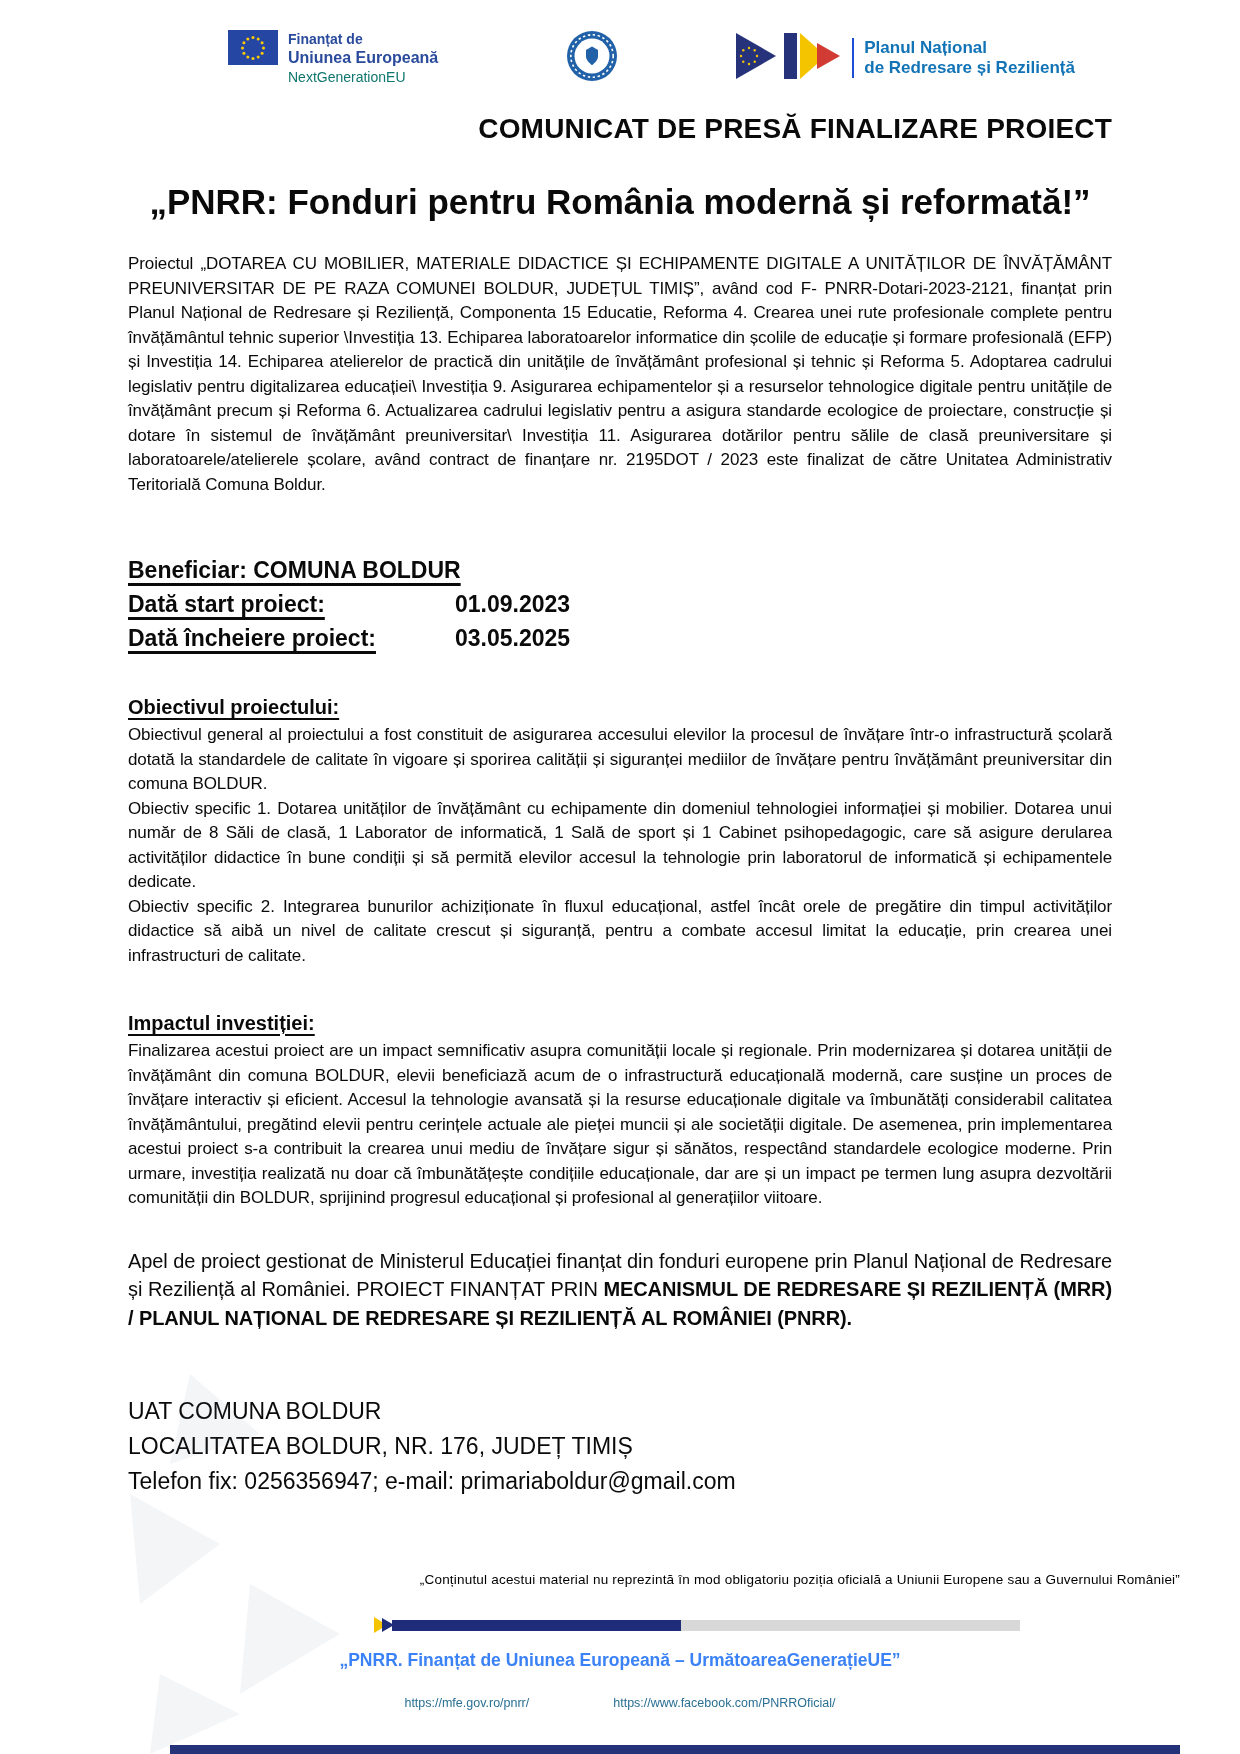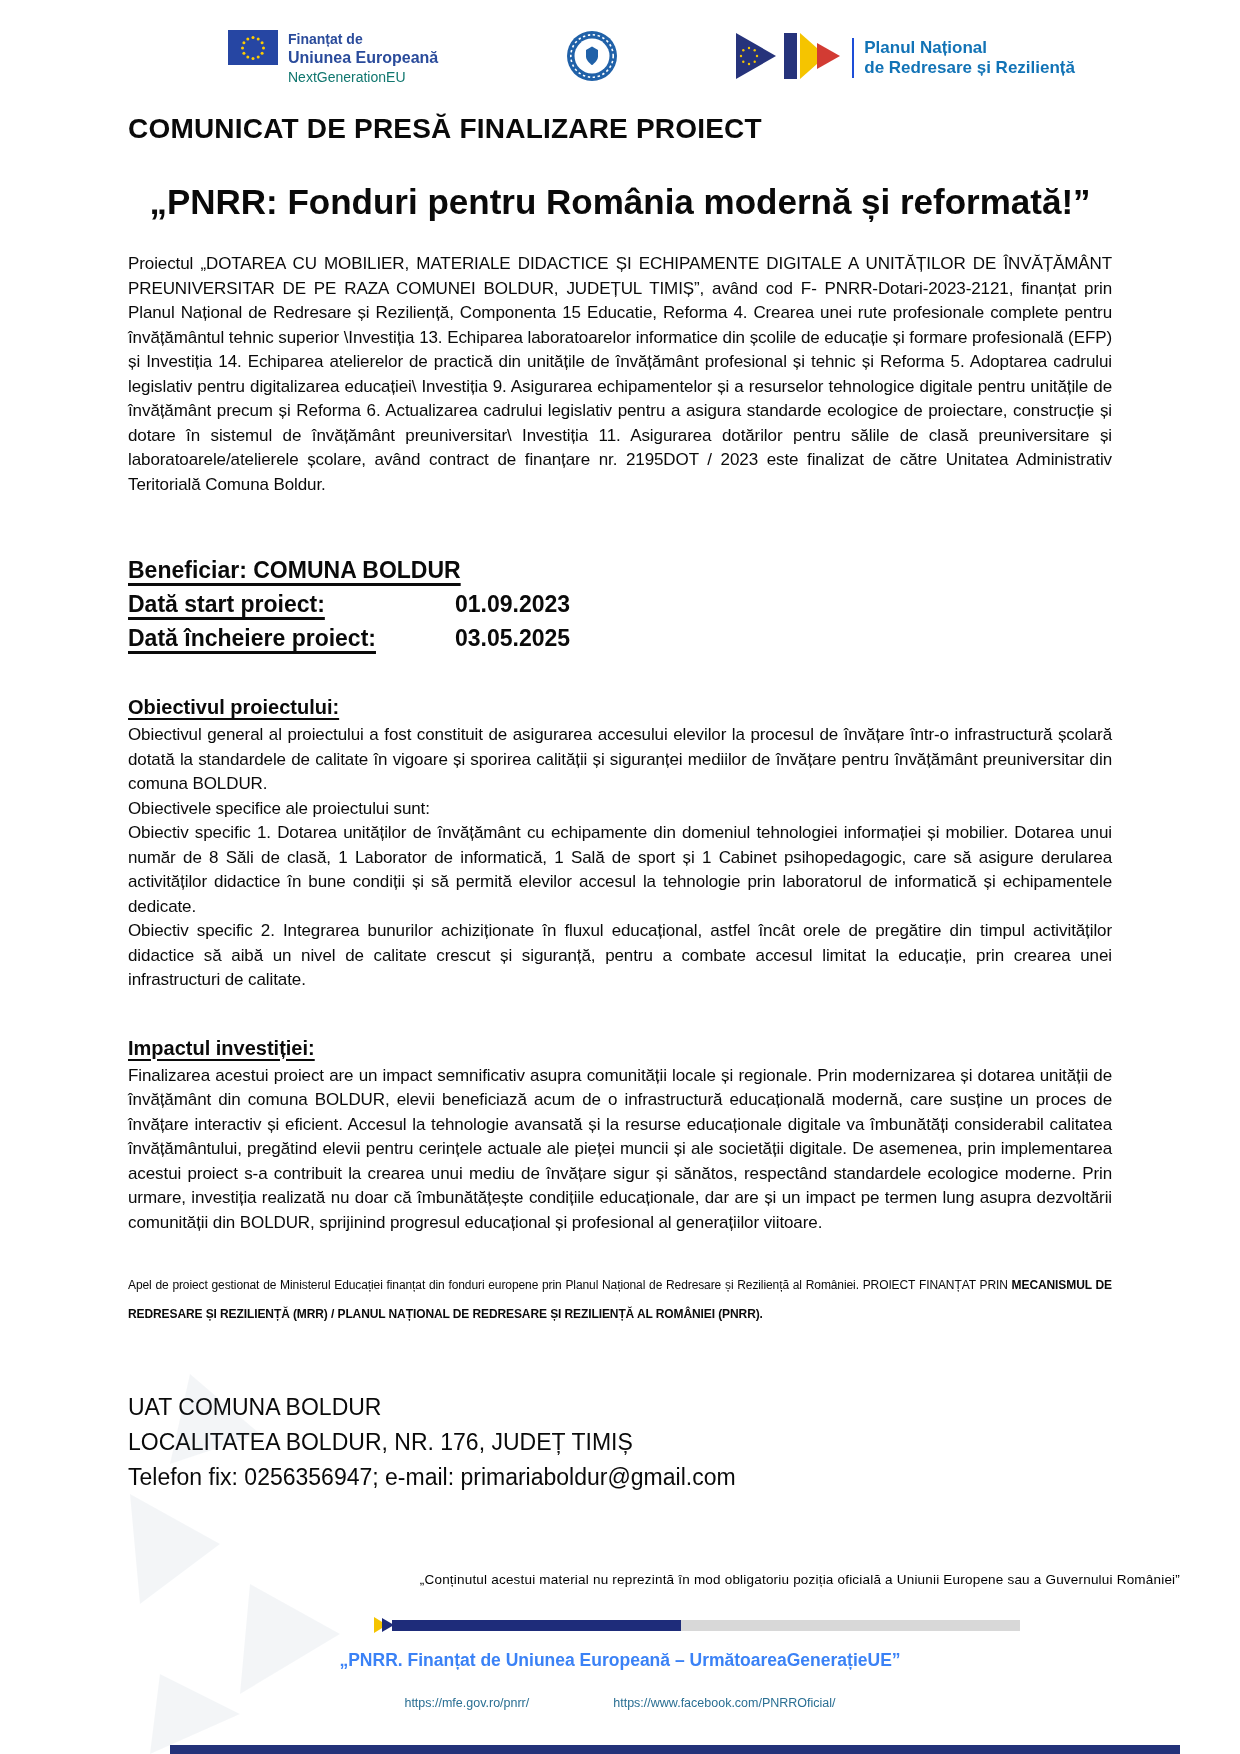--- a/index.html
+++ b/index.html
@@ -22,21 +22,21 @@
   .eu-text { padding-top:1px; }
   .eu-text .l1 { font-size:14px; font-weight:bold; color:#2a4b9b; line-height:17px; }
   .eu-text .l2 { font-size:16px; font-weight:bold; color:#2a4b9b; line-height:19px; }
   .eu-text .l3 { font-size:14px; color:#0f766e; line-height:20px; }
   .gov-seal { margin-left:128px; }
   .pnrr-logo { margin-left:118px; display:flex; align-items:center; gap:10px; }
   .pnrr-text { border-left:2px solid #1d4ed8; padding-left:10px; }
   .pnrr-text .l1, .pnrr-text .l2 { font-size:17px; font-weight:bold; color:#1273b6; line-height:20px; }
 
   
-  .doc-title { margin-top:26px; text-align:left; font-size:28px; font-weight:bold; letter-spacing:0.2px; }
+  .doc-title { margin-top:26px; text-align:right; font-size:28px; font-weight:bold; letter-spacing:0.2px; }
   .doc-subtitle { margin-top:37px; text-align:center; font-size:35px; font-weight:bold; }
 
   
   .body-p {
     font-size:17px; line-height:24.5px; text-align:justify;
     letter-spacing:-0.1px; margin:0;
   }
   .intro { margin-top:30px; }
 
   .benef-line {
@@ -46,21 +46,21 @@
   .date-row { font-size:23px; font-weight:bold; margin-top:7px; }
   .date-label { display:inline-block; width:327px; }
   .date-label span { text-decoration:underline; text-decoration-thickness:2.5px; text-underline-offset:5px; }
 
   .section-h {
     margin-top:44px; font-size:20px; font-weight:bold;
     text-decoration:underline; text-decoration-thickness:2px; text-underline-offset:4px;
     margin-bottom:4px;
   }
 
-  .funding-p { margin-top:36px; font-size:12px; line-height:28.5px; text-align:justify; letter-spacing:-0.1px; }
+  .funding-p { margin-top:36px; font-size:20px; line-height:28.5px; text-align:justify; letter-spacing:-0.1px; }
   .funding-p .bold { font-weight:bold; }
 
   .contact { margin-top:62px; font-size:23px; line-height:35px; }
 
   
   .disclaimer {
     position:absolute; top:1572px; left:0; right:0;
     text-align:right; font-size:13.5px; color:#000000; letter-spacing:0.2px;
   }
   .footer-bar { position:absolute; top:1620px; left:332px; width:628px; height:11px; background:#d8d8d8; }
@@ -171,21 +171,20 @@
 
     <div class="date-row">
       <span class="date-label"><span>Dată start proiect:</span></span><span>01.09.2023</span>
     </div>
     <div class="date-row">
       <span class="date-label"><span>Dată încheiere proiect:</span></span><span>03.05.2025</span>
     </div>
 
     <div class="section-h">Obiectivul proiectului:</div>
     <p class="body-p">Obiectivul general al proiectului a fost constituit de asigurarea accesului elevilor la procesul de învățare într-o infrastructură școlară dotată la standardele de calitate în vigoare și sporirea calității și siguranței mediilor de învățare pentru învățământ preuniversitar din comuna BOLDUR.</p>
-    <p class="body-p">Obiectivele specifice ale proiectului sunt:</p>
     <p class="body-p">Obiectiv specific 1. Dotarea unităților de învățământ cu echipamente din domeniul tehnologiei informației și mobilier. Dotarea unui număr de 8 Săli de clasă, 1 Laborator de informatică, 1 Sală de sport și 1 Cabinet psihopedagogic, care să asigure derularea activităților didactice în bune condiții și să permită elevilor accesul la tehnologie prin laboratorul de informatică și echipamentele dedicate.</p>
     <p class="body-p">Obiectiv specific 2. Integrarea bunurilor achiziționate în fluxul educațional, astfel încât orele de pregătire din timpul activităților didactice să aibă un nivel de calitate crescut și siguranță, pentru a combate accesul limitat la educație, prin crearea unei infrastructuri de calitate.</p>
 
     <div class="section-h">Impactul investiției:</div>
     <p class="body-p">Finalizarea acestui proiect are un impact semnificativ asupra comunității locale și regionale. Prin modernizarea și dotarea unității de învățământ din comuna BOLDUR, elevii beneficiază acum de o infrastructură educațională modernă, care susține un proces de învățare interactiv și eficient. Accesul la tehnologie avansată și la resurse educaționale digitale va îmbunătăți considerabil calitatea învățământului, pregătind elevii pentru cerințele actuale ale pieței muncii și ale societății digitale. De asemenea, prin implementarea acestui proiect s-a contribuit la crearea unui mediu de învățare sigur și sănătos, respectând standardele ecologice moderne. Prin urmare, investiția realizată nu doar că îmbunătățește condițiile educaționale, dar are și un impact pe termen lung asupra dezvoltării comunității din BOLDUR, sprijinind progresul educațional și profesional al generațiilor viitoare.</p>
 
     <p class="funding-p"><span>Apel de proiect gestionat de Ministerul Educației finanțat din fonduri europene prin Planul Național de Redresare și Reziliență al României. PROIECT FINANȚAT PRIN </span><span class="bold">MECANISMUL DE REDRESARE ȘI REZILIENȚĂ (MRR) / PLANUL NAȚIONAL DE REDRESARE ȘI REZILIENȚĂ AL ROMÂNIEI (PNRR).</span></p>
 
     <div class="contact">
       <div>UAT COMUNA BOLDUR</div>

